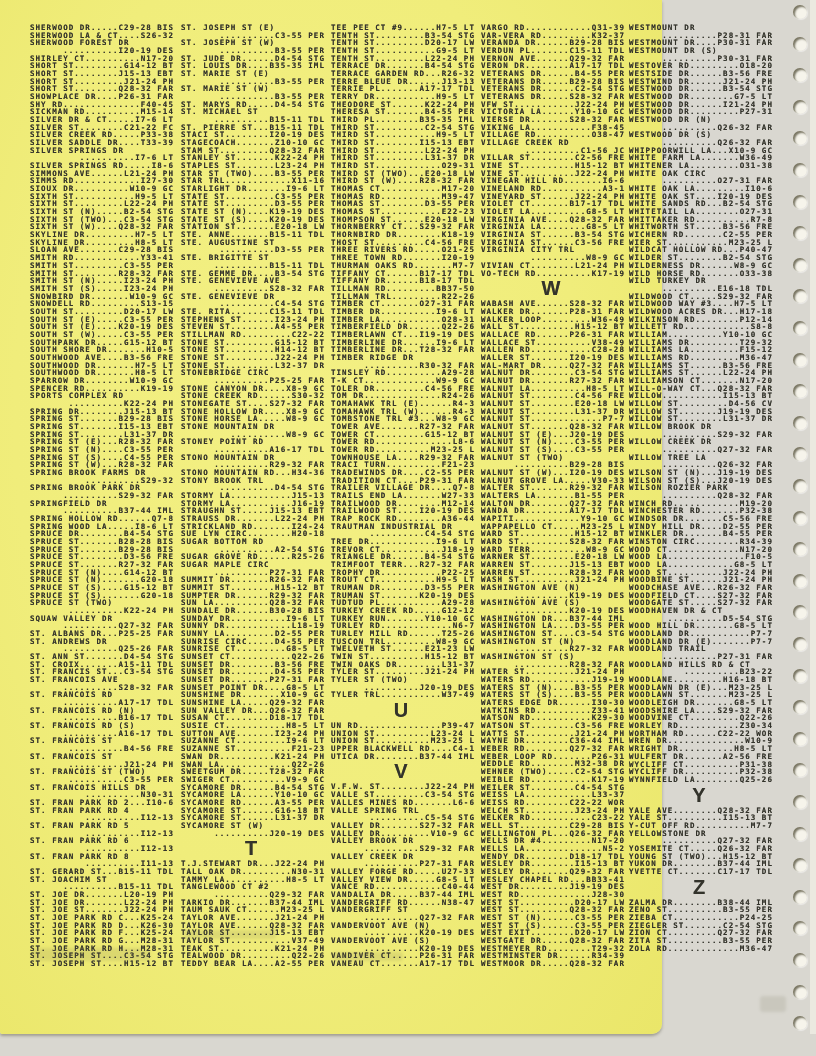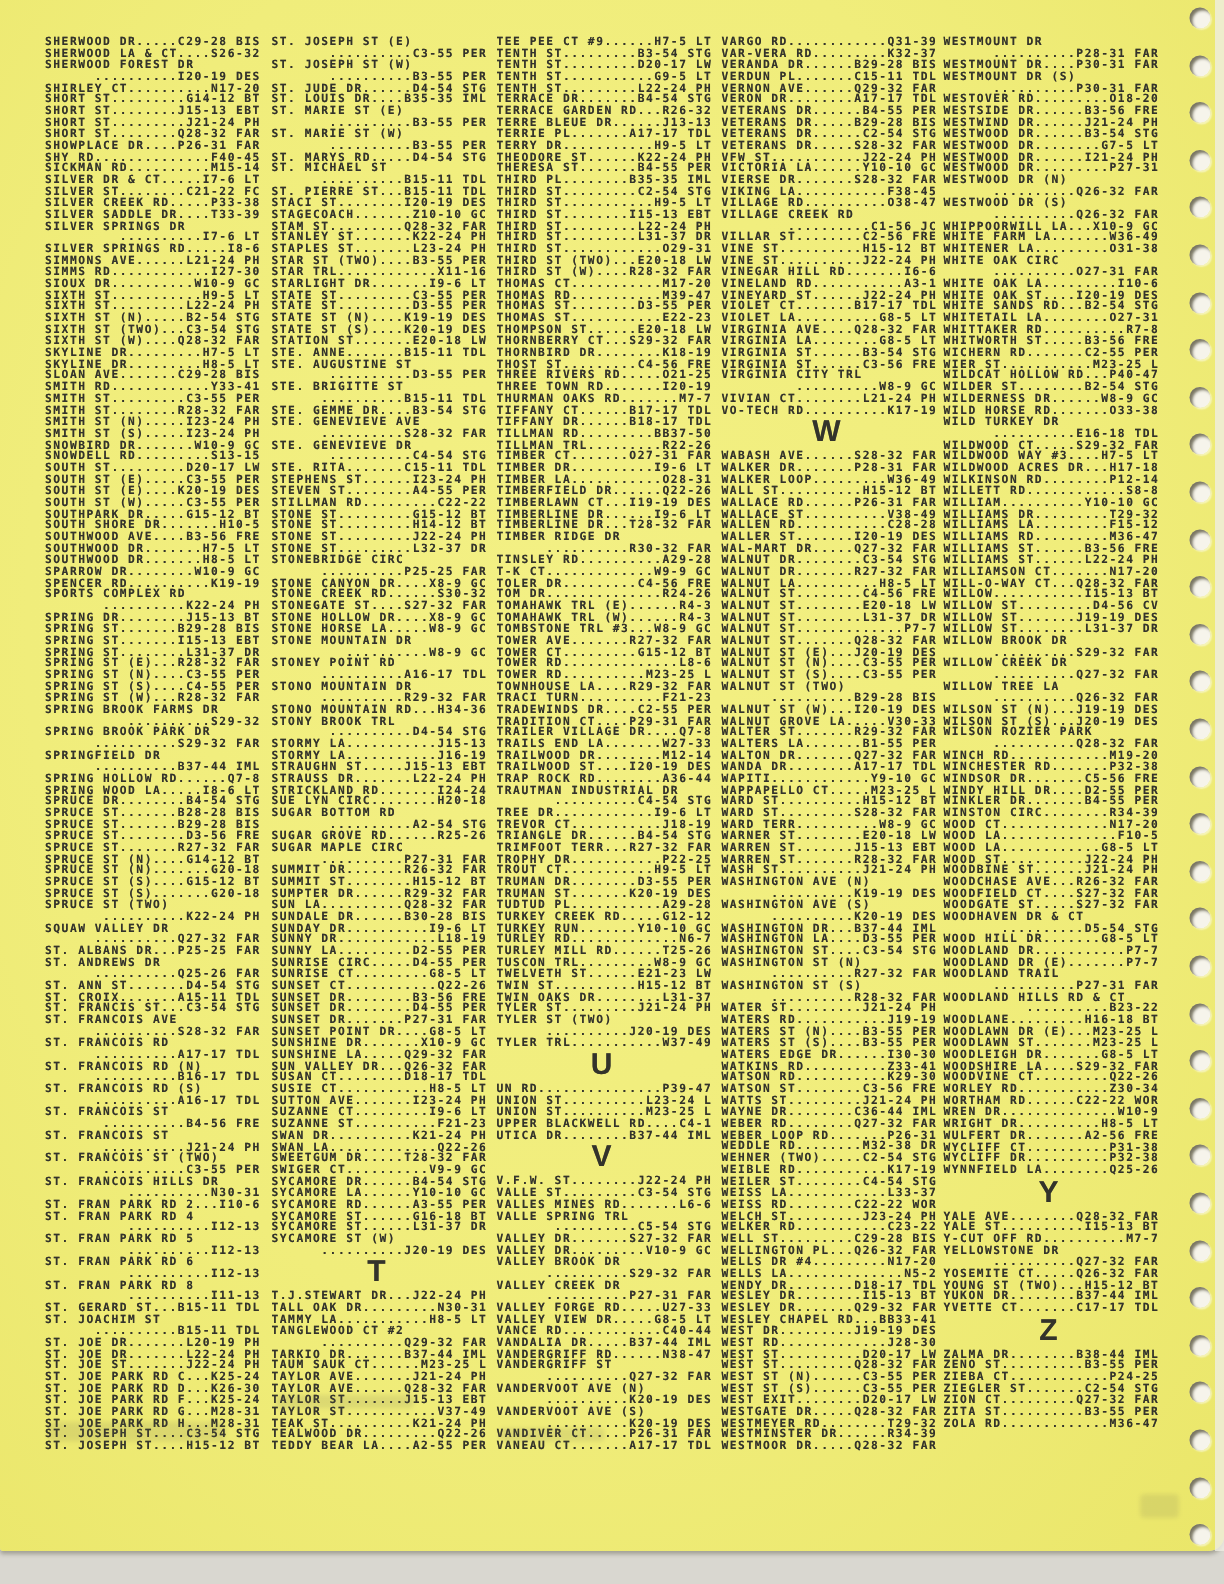--- a/index.html
+++ b/index.html
@@ -2,21 +2,21 @@
 <html><head>
 <meta charset="utf-8">
 <style>
   html,body{margin:0;padding:0;}
   body{
     width:816px;height:1056px;position:relative;overflow:hidden;
     background:#d9d7d0;
     font-family:"DejaVu Sans Mono",monospace;
   }
   .page{
-    position:absolute;left:0;top:0;width:816px;height:1034px;
+    position:absolute;left:0;top:0;width:662px;height:1034px;
     background:radial-gradient(ellipse at 45% 40%, #f3f084 0%, #f0ed7b 55%, #eae669 100%);
     border-radius:0 0 10px 2px;
     box-shadow:0 2px 3px rgba(90,88,70,.45);
   }
   .edge-strip{
     position:absolute;right:0;top:0;width:6px;height:1034px;
     background:#efede4;opacity:.8;
   }
   .col{
     position:absolute;top:24px;width:152px;

